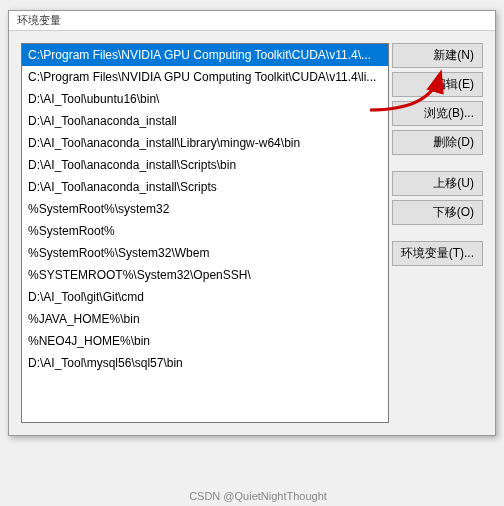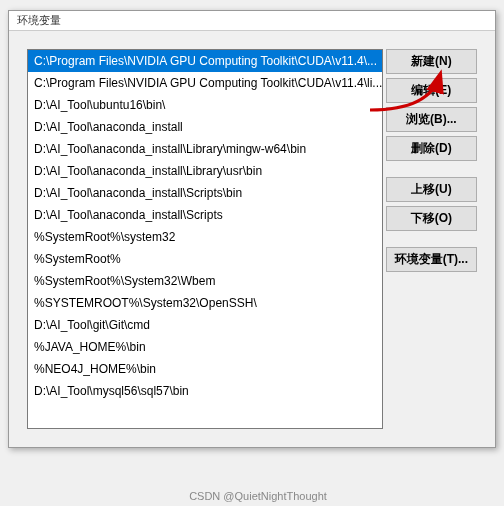--- a/index.html
+++ b/index.html
@@ -27,21 +27,21 @@
     }
     .dialog-title {
       background: #fff;
       border-bottom: 1px solid #ccc;
       padding: 2px 8px;
       font-size: 11px;
       color: #333;
     }
     .dialog-body {
       display: flex;
-      padding: 18px;
+      padding: 12px;
       gap: 3px;
     }
     .list-container {
       flex: 1;
       border: 1px solid #7a7a7a;
       background: #fff;
       height: 380px;
       overflow-y: auto;
       overflow-x: auto;
     }
@@ -63,24 +63,23 @@
       gap: 4px;
       min-width: 72px;
     }
     .btn {
       background: #e1e1e1;
       border: 1px solid #adadad;
       padding: 3px 8px;
       font-size: 12px;
       font-family: "Microsoft YaHei", Arial, sans-serif;
       cursor: pointer;
-      text-align: center;
+      text-align: right;
       color: #000;
       white-space: nowrap;
-      font-weight: bold;
     }
     .btn-group-spacer {
       height: 8px;
     }
     .arrow-container {
       position: absolute;
       top: 60px;
       left: 360px;
       pointer-events: none;
     }
@@ -104,21 +103,20 @@
 
 <div class="dialog">
   <div class="dialog-title">环境变量</div>
   <div class="dialog-body">
     <div class="list-container">
     <div class="list-item selected">C:\Program Files\NVIDIA GPU Computing Toolkit\CUDA\v11.4\...</div>
         <div class="list-item">C:\Program Files\NVIDIA GPU Computing Toolkit\CUDA\v11.4\li...</div>
         <div class="list-item">D:\AI_Tool\ubuntu16\bin\</div>
         <div class="list-item">D:\AI_Tool\anaconda_install</div>
         <div class="list-item">D:\AI_Tool\anaconda_install\Library\mingw-w64\bin</div>
-        <div class="list-item">D:\AI_Tool\anaconda_install\Library\usr\bin</div>
         <div class="list-item">D:\AI_Tool\anaconda_install\Scripts\bin</div>
         <div class="list-item">D:\AI_Tool\anaconda_install\Scripts</div>
         <div class="list-item">%SystemRoot%\system32</div>
         <div class="list-item">%SystemRoot%</div>
         <div class="list-item">%SystemRoot%\System32\Wbem</div>
         <div class="list-item">%SYSTEMROOT%\System32\OpenSSH\</div>
         <div class="list-item">D:\AI_Tool\git\Git\cmd</div>
         <div class="list-item">%JAVA_HOME%\bin</div>
         <div class="list-item">%NEO4J_HOME%\bin</div>
         <div class="list-item">D:\AI_Tool\mysql56\sql57\bin</div>

